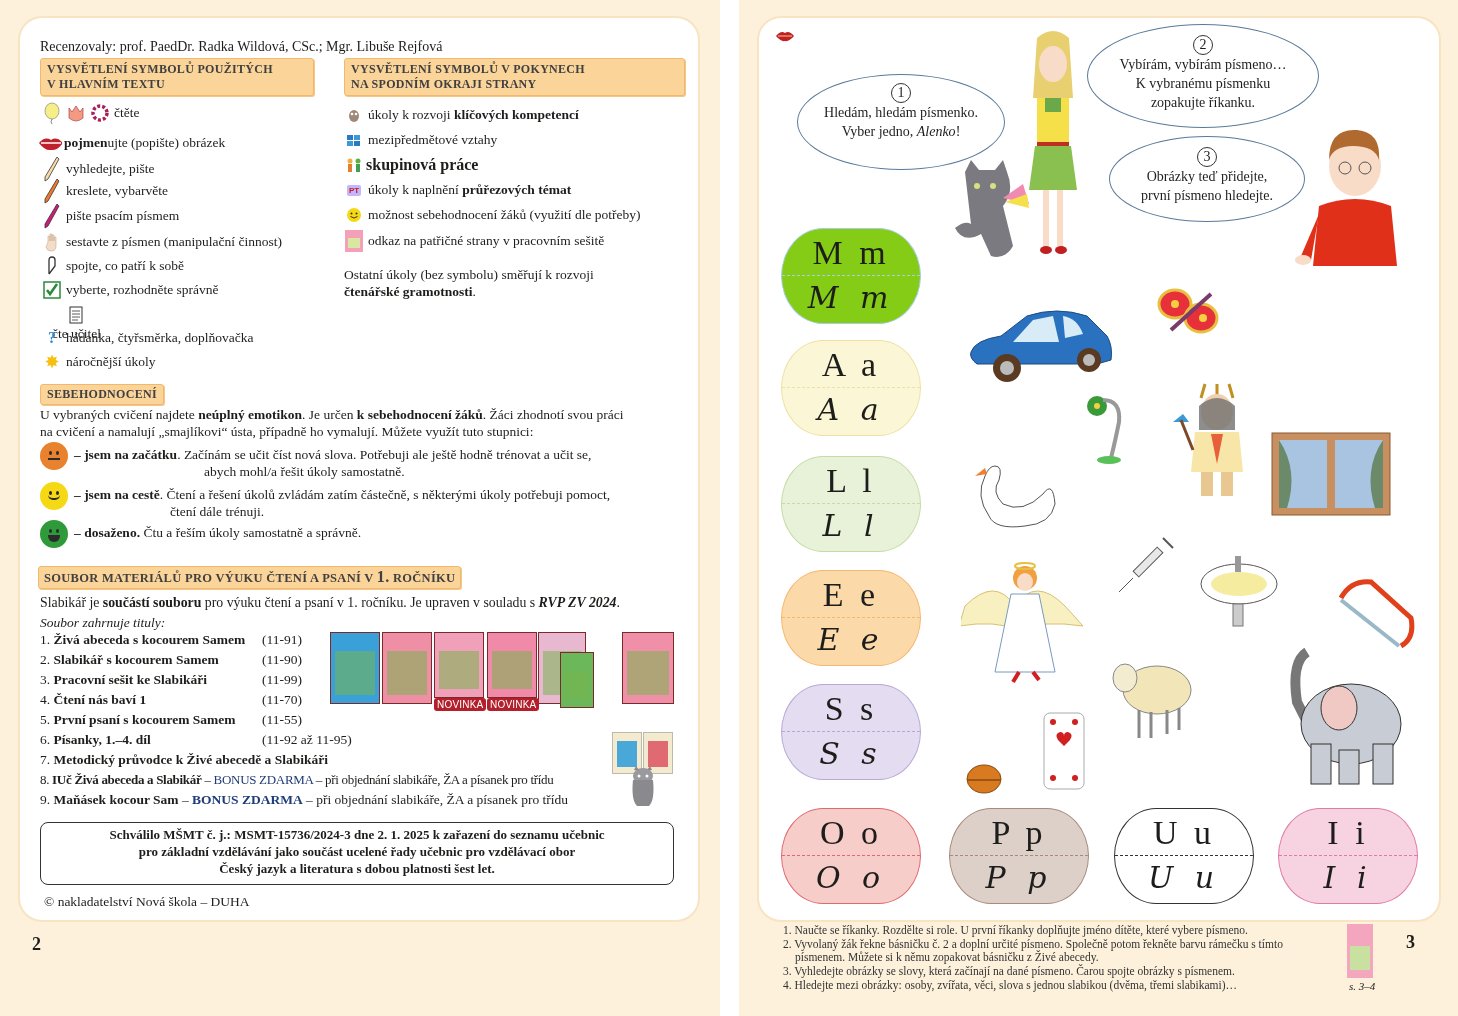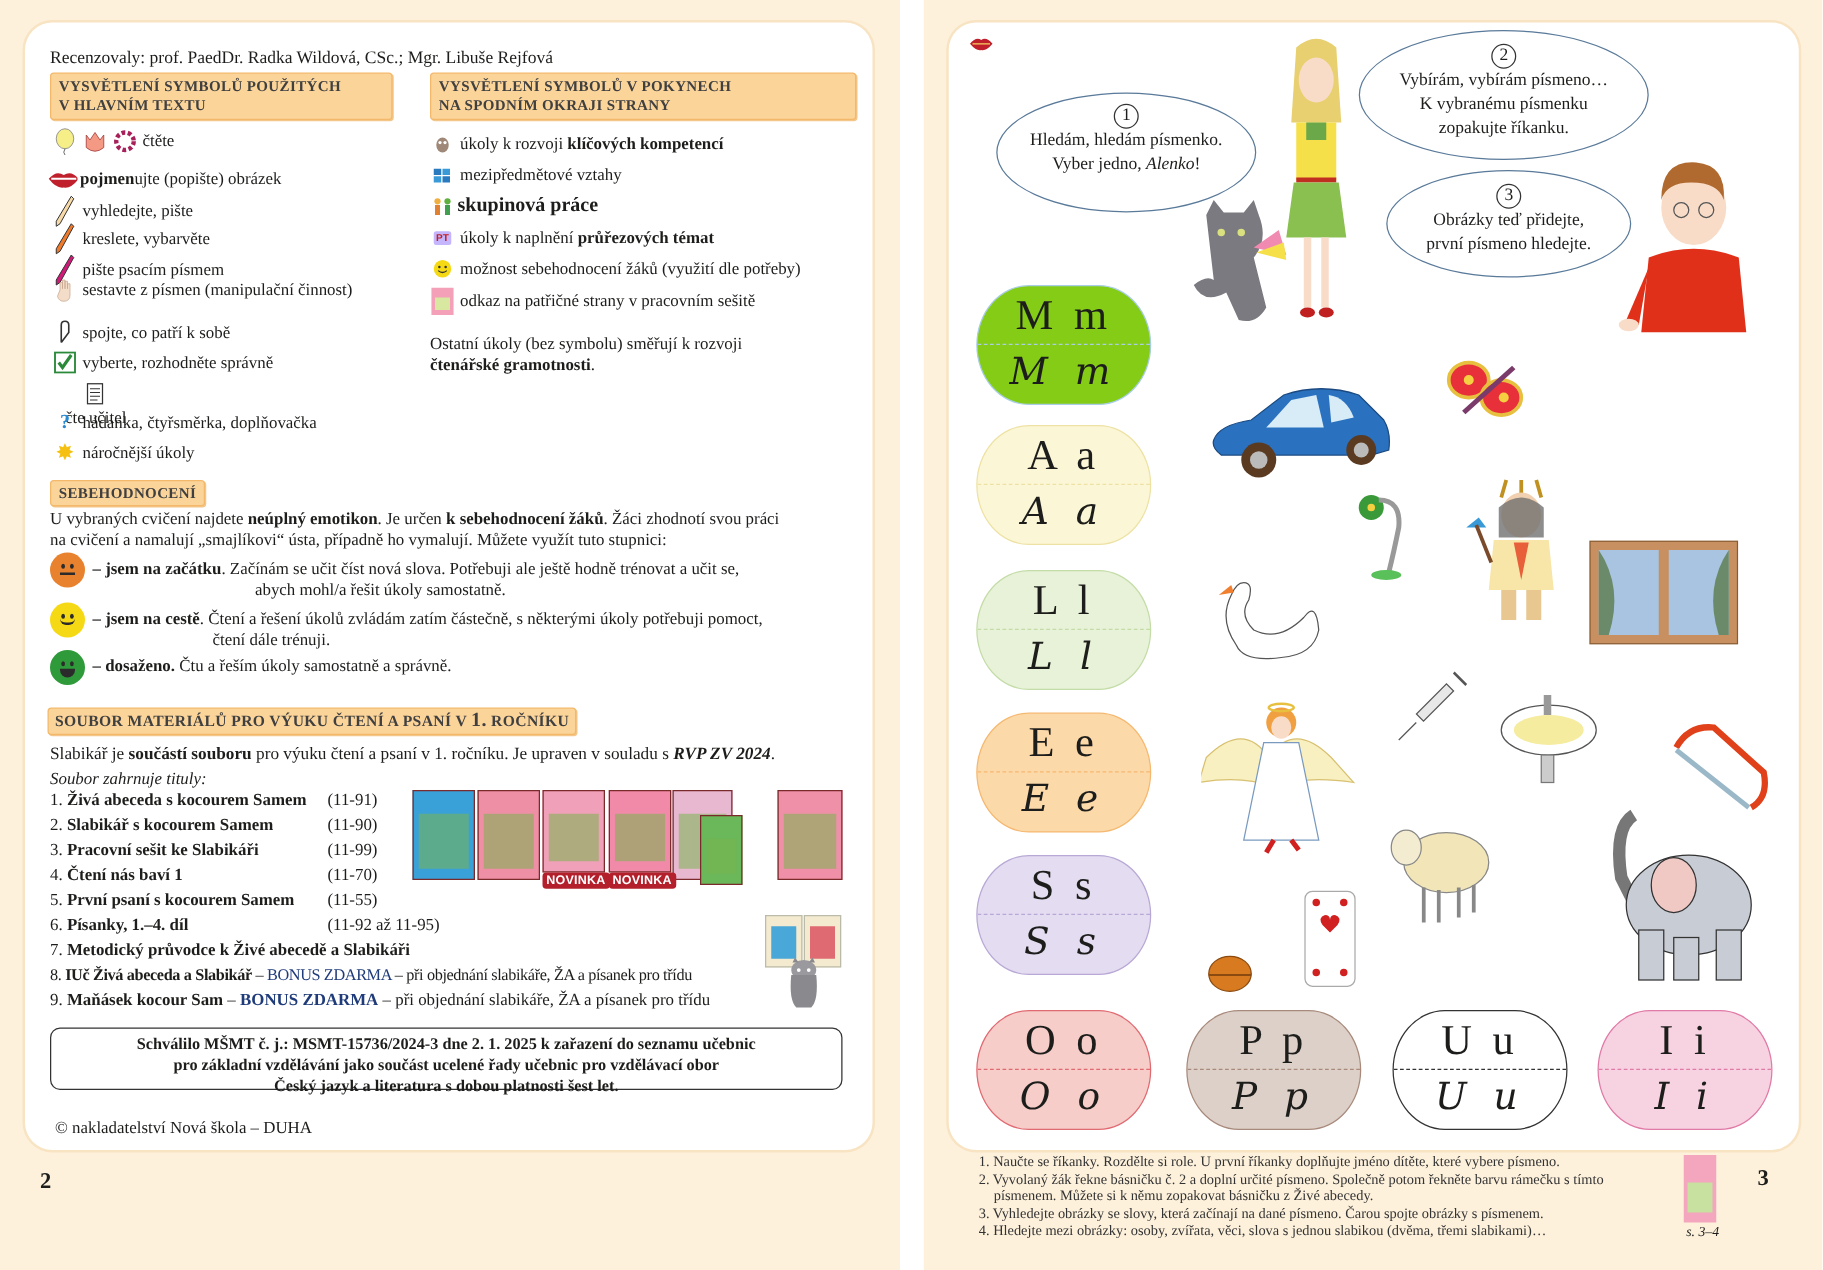--- a/index.html
+++ b/index.html
@@ -39,27 +39,27 @@
   .smiley.mid .mouth { height: 5px; background: transparent; border-bottom: 2px solid #2b2b2b; border-radius: 0 0 8px 8px; top: 13px; }
   .smiley.full .mouth { height: 7px; top: 15px; background: #2b2b2b; border-radius: 0 0 7px 7px; }
 
   .self-row { position: absolute; left: 20px; display: flex; align-items: flex-start; }
   .self-row .desc { margin-left: 6px; font-size: 13.5px; line-height: 17px; padding-top: 4px; }
 
   .list-item { position: absolute; left: 20px; font-size: 13.5px; line-height: 20px; white-space: nowrap; }
   .list-item .code { position: absolute; left: 222px; }
   .blue { color: #1f3b7a; }
 
-  #approval-box { left: 20px; top: 804px; width: 634px; height: 50px; border: 1px solid #333; border-radius: 8px;
+  #approval-box { left: 20px; top: 804px; width: 634px; height: 63px; border: 1px solid #333; border-radius: 8px;
     text-align: center; font-weight: bold; font-size: 13px; line-height: 17px; padding-top: 3px; }
   #copyright { left: 24px; top: 876px; font-size: 13.5px; }
   #page-num-left { left: 32px; top: 934px; font-weight: bold; font-size: 18px; }
 
   .cover { position: absolute; border: 1px solid #7a2a2a; }
-  .novinka { position: absolute; background: #b3202c; color: #fff; font-family: "Liberation Sans", sans-serif; font-weight: bold;
+  .novinka { position: absolute; background: #b3202c; color: #fff; font-family: "Liberation Sans", sans-serif; font-weight: normal;
     font-size: 10px; border-radius: 3px; padding: 1px 3px; letter-spacing: 0.2px; }
 
   
   .cloud { position: absolute; background: #fff; border: 1.5px solid #5a7a9a; border-radius: 50% / 50%; text-align: center;
     font-size: 14px; line-height: 19px; }
   .cloud .num { display: inline-block; width: 20px; height: 20px; border: 1px solid #333; border-radius: 50%; line-height: 18px; font-size: 14px; }
 
   .card { position: absolute; width: 140px; height: 96px; border-radius: 42px / 48px; border: 1.5px solid; overflow: hidden; }
   .card .print { position: absolute; left: 0; right: 0; top: 4px; text-align: center; font-size: 34px; line-height: 40px; letter-spacing: 4px; }
   .card .div { position: absolute; left: 0; right: 0; top: 46px; border-top: 1.5px dashed; }
@@ -133,21 +133,21 @@
       <span class="lab">kreslete, vybarvěte</span>
     </div>
     <div class="sym-row" style="left:20px;top:187px;">
       <span class="ic">
           <svg width="16" height="26">
             <path d="M13 1 l2 2 l-11 20 l-3 2 l0 -4z" fill="#d01a7a" stroke="#333" stroke-width="0.8"></path>
           </svg>
         </span>
       <span class="lab">pište psacím písmem</span>
     </div>
-    <div class="sym-row" style="left:20px;top:203px;">
+    <div class="sym-row" style="left:20px;top:213px;">
       <span class="ic">
           <svg width="14" height="20">
             <path d="M3 10 v-6 h2 v5 v-7 h2 v7 v-6 h2 v6 v-4 h2 v9 q0 5 -5 5 q-4 0 -5 -4z" fill="#f3dcc8" stroke="#c8a890" stroke-width="0.6"></path>
           </svg>
         </span>
       <span class="lab">sestavte z písmen (manipulační činnost)</span>
     </div>
     <div class="sym-row" style="left:20px;top:237px;">
       <span class="ic">
           <svg width="14" height="20">

